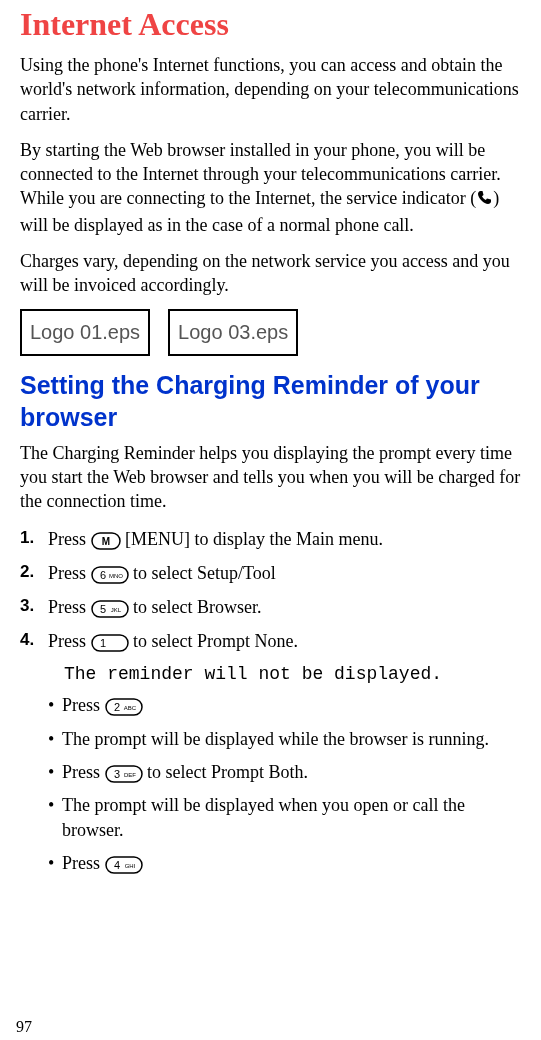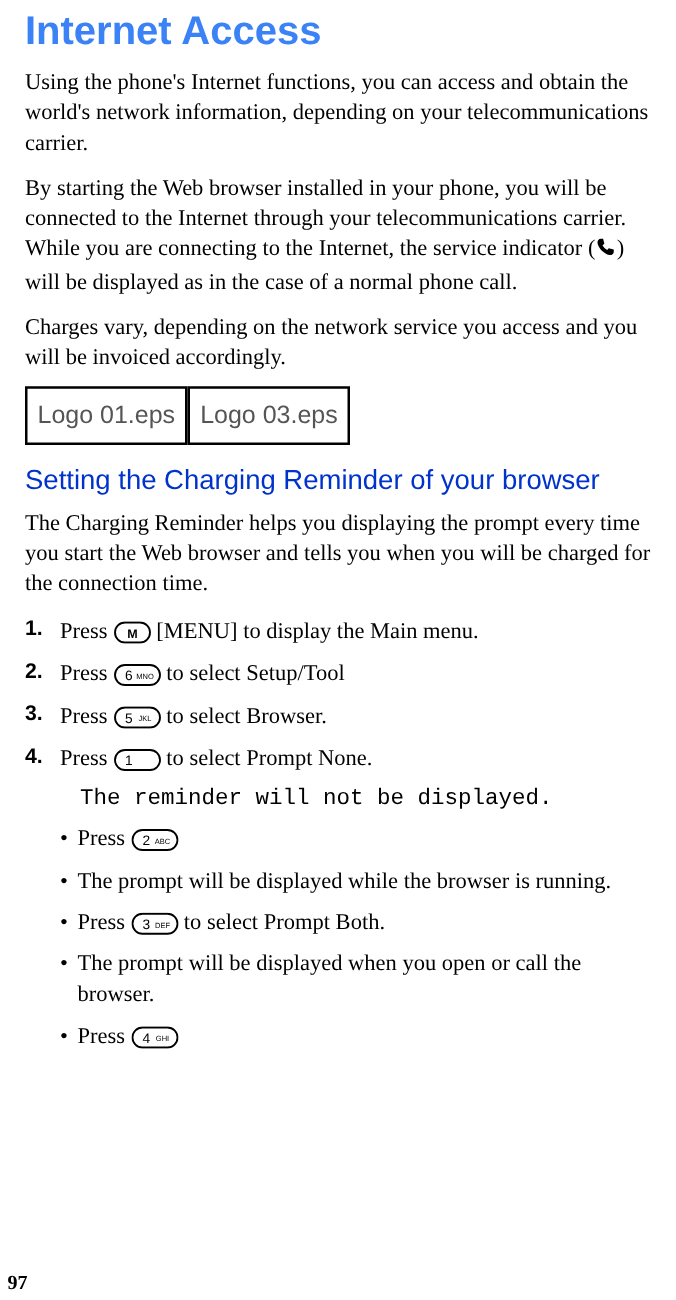--- a/index.html
+++ b/index.html
@@ -6,52 +6,53 @@
     body {
       width: 541px;
       height: 1040px;
       background: #fff;
       font-family: "Times New Roman", Times, serif;
       color: #000;
       position: relative;
       padding: 0 20px;
     }
     .title {
-      color: #3b82f6;
-      font-family: Liberation Sans, sans-serif;
+      color: #ef4444;
+      font-family: Liberation Serif, serif;
       font-weight: bold;
       font-size: 32px;
       margin-top: 6px;
       margin-bottom: 10px;
     }
     .body-para {
       font-size: 18px;
       line-height: 1.35;
       margin-bottom: 12px;
     }
     .inline-icon {
       display: inline-block;
       vertical-align: middle;
     }
     .logos-row {
       display: flex;
+      gap: 18px;
       margin: 6px 0 14px 0;
     }
     .logo-box {
       border: 2px solid #000;
       padding: 10px 8px;
       font-family: Arial, Helvetica, sans-serif;
       font-size: 20px;
       color: #555;
     }
     .subheading {
       color: #0033cc;
       font-family: Arial, Helvetica, sans-serif;
-      font-weight: normal;
-      font-size: 22px;
+      font-weight: bold;
+      font-size: 25px;
       margin-bottom: 8px;
       line-height: 1.25;
     }
     .step-list {
       list-style: none;
       margin-top: 8px;
     }
     .step-item {
       font-size: 18px;
       line-height: 1.45;
@@ -92,23 +93,22 @@
       top: 0;
     }
     .key-badge {
       display: inline-block;
       vertical-align: middle;
       line-height: 0;
     }
     .page-num {
       position: absolute;
       bottom: 4px;
-      left: 6px;
+      left: 16px;
       font-size: 16px;
-      font-weight: bold;
     }
   </style>
 </head>
 <body>
 
 <h1 class="title">Internet Access</h1>
 
 <p class="body-para">Using the phone's Internet functions, you can access and obtain the world's network information, depending on your telecommunications carrier.</p>
 
 <p class="body-para">

